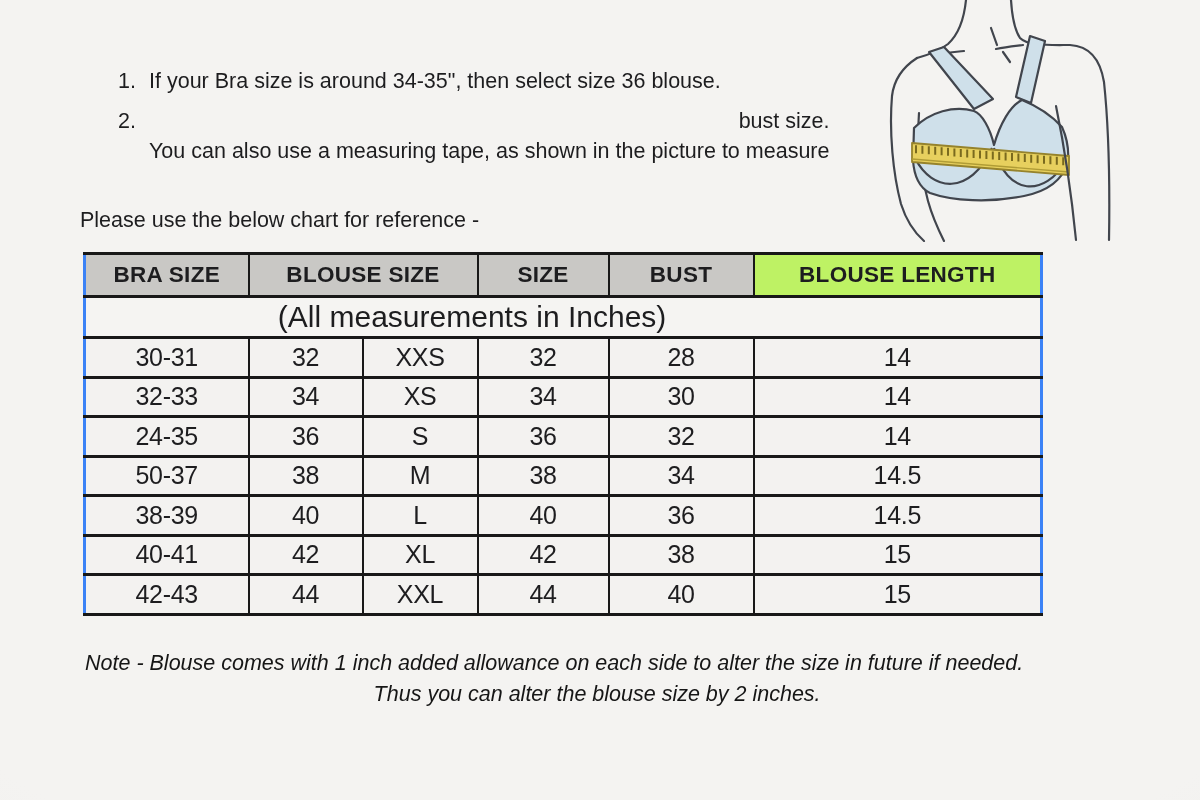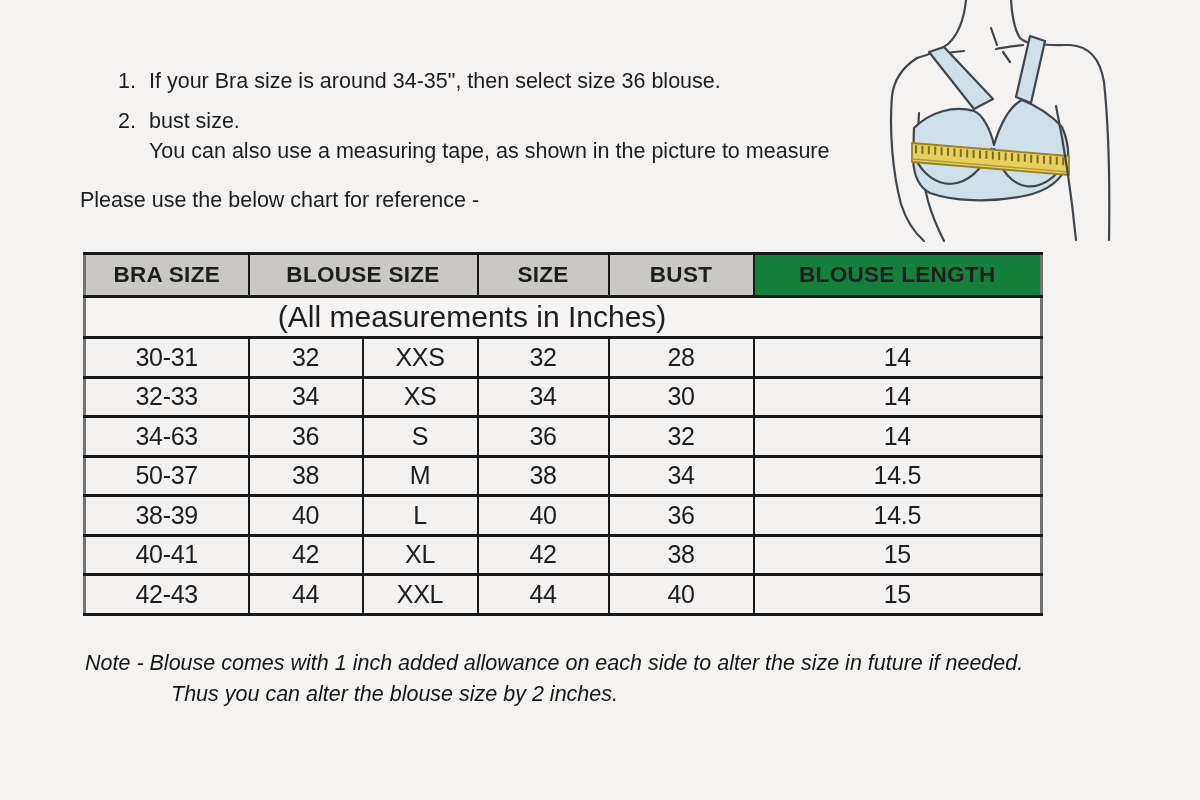--- a/index.html
+++ b/index.html
@@ -6,39 +6,39 @@
   body {
     width:1200px; height:800px; position:relative; overflow:hidden;
     background:#f1f0ee;
     background-image: radial-gradient(130% 130% at 50% 45%, #f4f3f1 55%, #e9e8e5 100%);
     font-family:"Liberation Sans", sans-serif;
     color:#1d1d1f;
   }
   .instructions { position:absolute; left:78px; top:50px; width:810px; }
   .inst-item { display:flex; font-size:21.5px; line-height:30px; margin-bottom:10px; }
   .inst-num { width:31px; flex:none; }
-  .inst-line { display:block; }
-  .ref-line { position:absolute; left:80px; top:188px; font-size:21.5px; }
+  .inst-line { display:block;text-align:right; }
+  .ref-line { position:absolute; left:80px; top:208px; font-size:21.5px; }
 
   table.size-chart {
     position:absolute; left:83px; top:252px; width:957px;
     border-collapse:collapse; table-layout:fixed;
     background:#f3f2f0;
-    border:3px solid #737373;
+    border:3px solid #3b82f6;
   }
   table.size-chart th, table.size-chart td {
     border:2px solid #181818; border-top-width:3px; border-bottom-width:3px;
     text-align:center; padding:0; overflow:hidden;
   }
   thead th { height:40px; background:#c9c8c5; font-size:22.5px; font-weight:bold; letter-spacing:0.3px; }
-  thead th.last { background:#15803d; }
+  thead th.last { background:#bef264; }
   tr.subheader td { height:38px; background:#f5f4f2; font-size:30px; padding-right:19%; }
   tbody td.data { height:36.5px; font-size:25px; letter-spacing:-0.3px; }
 
-  .note { position:absolute; left:85px; top:648px; font-style:italic; font-size:21.5px; line-height:31px; color:#161616; }
+  .note { position:absolute; left:85px; top:648px; font-style:italic; font-size:21.5px; line-height:31px; color:#161616;text-align:center; }
   .note-line2 { margin-left:86px; }
 
   .illustration { position:absolute; left:872px; top:0; }
 </style>
 </head>
 <body>
 
 <ol class="instructions">
   <li class="inst-item">
     <span class="inst-num">1.</span>
@@ -120,21 +120,21 @@
     </tr>
     <tr>
       <td class="data">32-33</td>
       <td class="data">34</td>
       <td class="data">XS</td>
       <td class="data">34</td>
       <td class="data">30</td>
       <td class="data">14</td>
     </tr>
     <tr>
-      <td class="data">34-63</td>
+      <td class="data">24-35</td>
       <td class="data">36</td>
       <td class="data">S</td>
       <td class="data">36</td>
       <td class="data">32</td>
       <td class="data">14</td>
     </tr>
     <tr>
       <td class="data">50-37</td>
       <td class="data">38</td>
       <td class="data">M</td>

